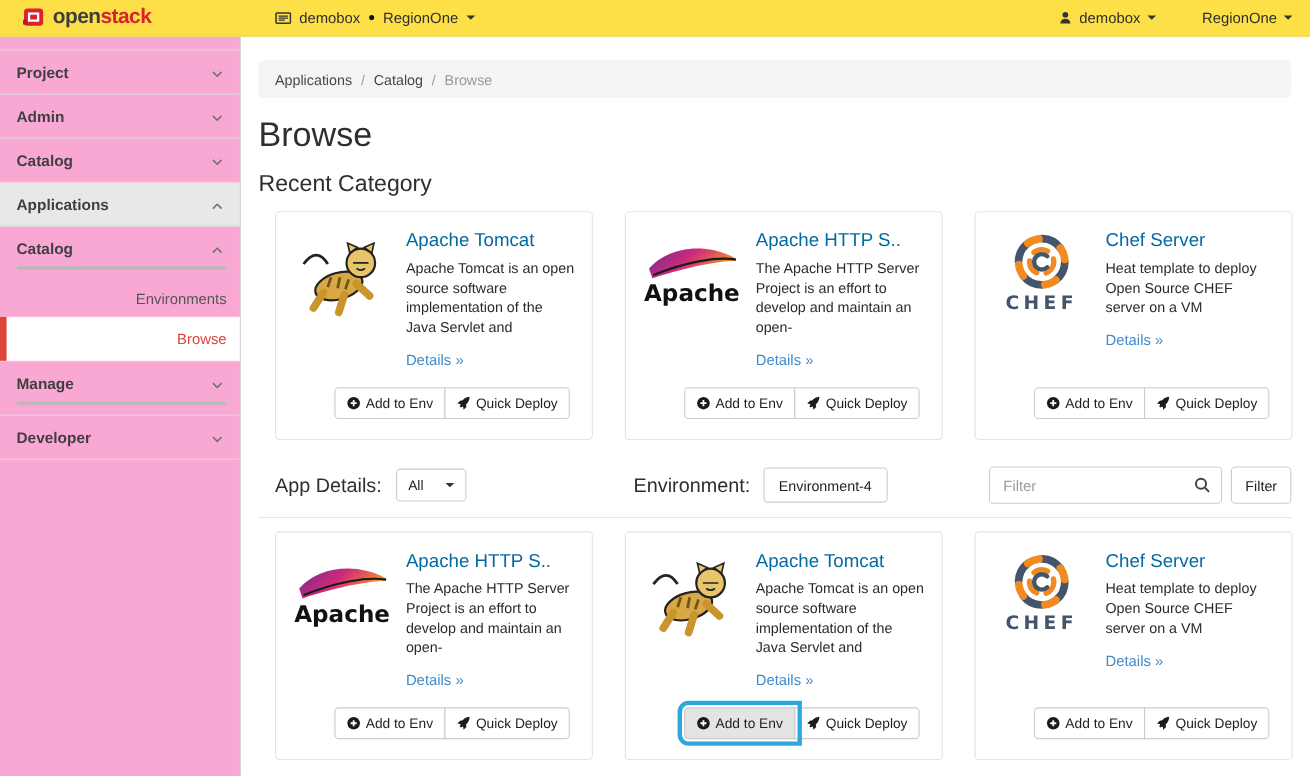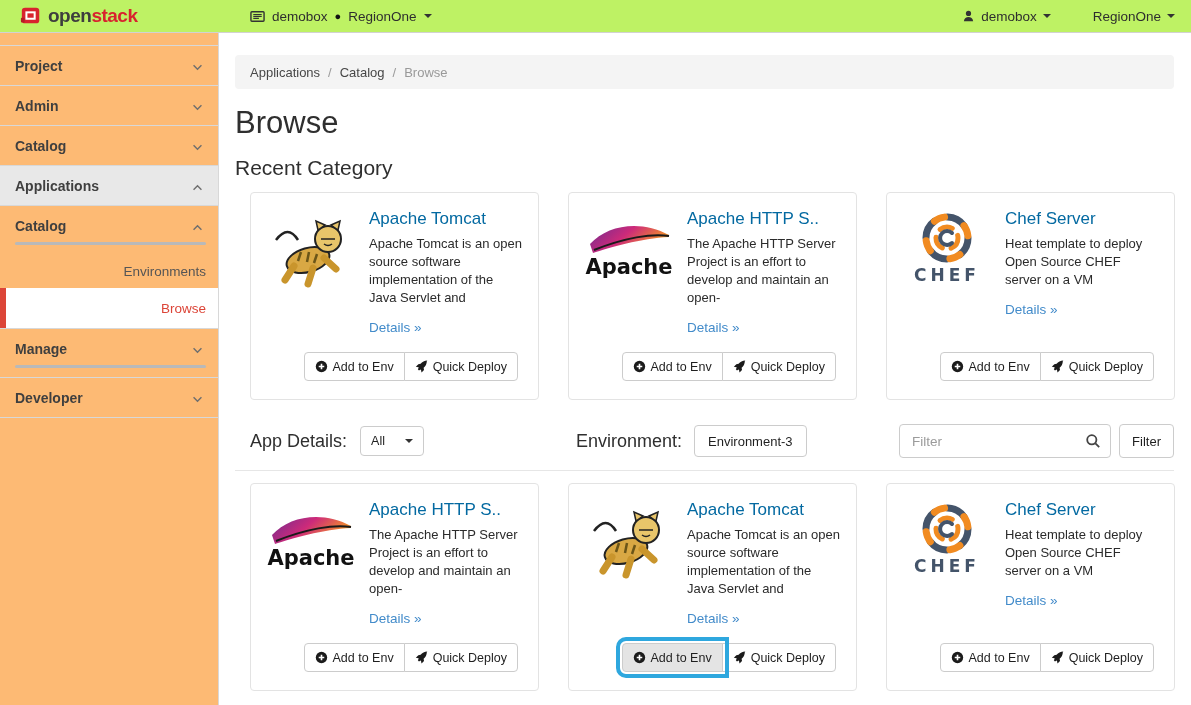--- a/index.html
+++ b/index.html
@@ -1,34 +1,34 @@
 <!DOCTYPE html>
 <html><head>
 <meta charset="utf-8">
 <style>
   * { margin:0; padding:0; box-sizing:border-box; }
   html,body { width:1191px; height:705px; background:#fff;
     font-family:"Liberation Sans", sans-serif; color:#333; overflow:hidden; }
 
   
-  .navbar { position:fixed; top:0; left:0; right:0; height:33px; background:#bef264;
+  .navbar { position:fixed; top:0; left:0; right:0; height:33px; background:#fde047;
     border-bottom:1px solid #d2d2d2; display:flex; align-items:center; z-index:50; }
   .brand { width:220px; display:flex; align-items:center; padding-left:20px; gap:6px; }
   .brand-text { font-size:19px; font-weight:bold; letter-spacing:-0.5px; }
   .brand-open { color:#3e3e3e; }
   .brand-stack { color:#d8232e; }
   .ctx { display:flex; align-items:center; gap:7px; margin-left:30px; font-size:13.5px; color:#2e2e2e; cursor:pointer; }
   .nav-right { margin-left:auto; display:flex; align-items:center; gap:42px; padding-right:16px; font-size:13.5px; color:#2e2e2e; }
   .nav-drop { display:flex; align-items:center; gap:6px; cursor:pointer; }
   .caret { width:0; height:0; border-left:4px solid transparent; border-right:4px solid transparent;
     border-top:4px solid #333; display:inline-block; }
   .dot { font-size:11px; color:#111; }
 
   
-  .sidebar { position:fixed; top:33px; left:0; bottom:0; width:219px; background:#fdba74;
+  .sidebar { position:fixed; top:33px; left:0; bottom:0; width:219px; background:#f9a8d4;
     border-right:1px solid #d8d8d8; z-index:40; }
   .s-spacer { height:13px; border-bottom:1px solid #d8d8d8; }
   .s-item { height:40px; display:flex; align-items:center; justify-content:space-between;
     padding:0 15px; font-weight:bold; font-size:14px; color:#3f3f3f; cursor:pointer;
     border-bottom:1px solid #d8d8d8; }
   .s-item.open-group { background:#e8e8e8; }
   .s-item.no-border { border-bottom:none; }
   .s-underbar { height:3px; background:#b9b9b9; border-radius:2px; margin:-4px 12px 9px 15px; }
   .s-group-end { border-bottom:1px solid #d8d8d8; }
   .s-sub { height:34px; display:flex; align-items:center; justify-content:flex-end;
@@ -322,21 +322,21 @@
     </div>
   </div>
 
   <div class="filter-bar">
     <span class="filter-label">App Details:</span>
     <button class="btn-small btn-cat">
       <span>All</span>
       <span class="caret"></span>
     </button>
     <span class="filter-label env-label">Environment:</span>
-    <button class="btn-small btn-env">Environment-3</button>
+    <button class="btn-small btn-env">Environment-4</button>
     <div class="search-wrap">
       <input class="search-input" type="text" placeholder="Filter" style="">
       <span class="search-icon">
         <svg width="16" height="16" viewBox="0 0 16 16">
             <circle cx="6.8" cy="6.8" r="4.6" fill="none" stroke="#444" stroke-width="1.8"></circle>
             <path d="M10.4 10.4 L14.2 14.2" stroke="#444" stroke-width="1.8"></path>
           </svg>
       </span>
     </div>
     <button class="btn-small btn-filter">Filter</button>

